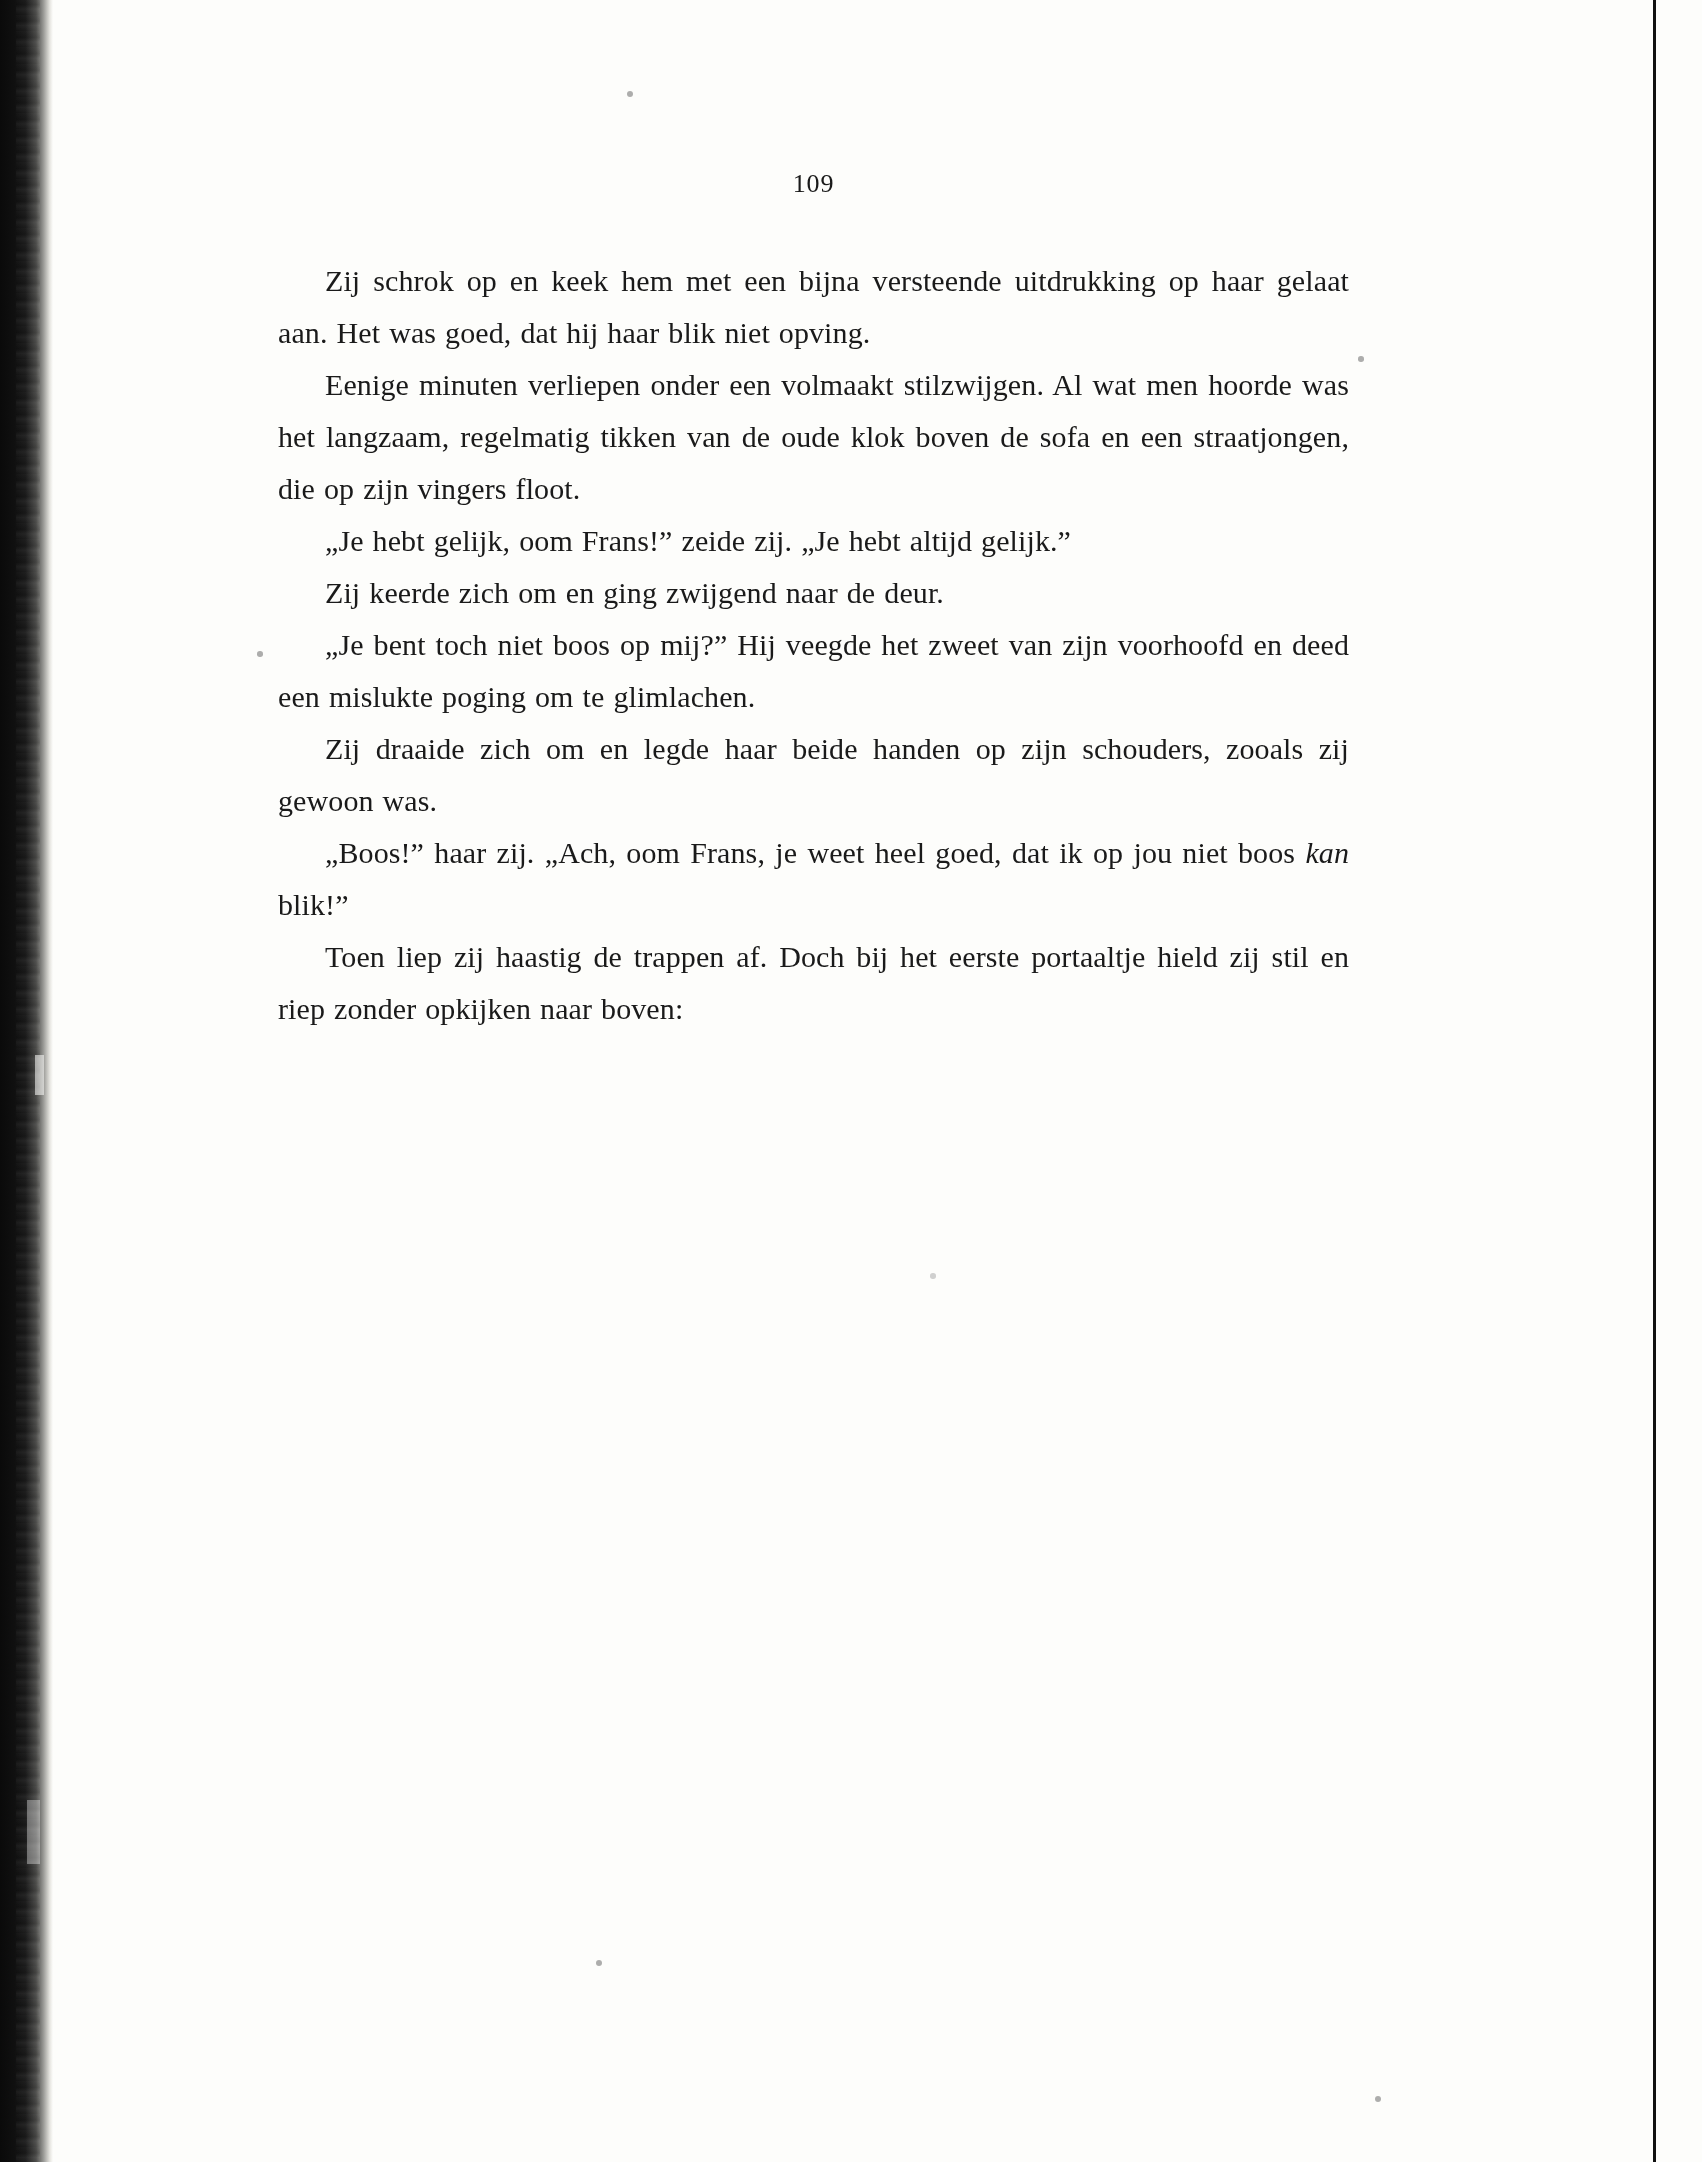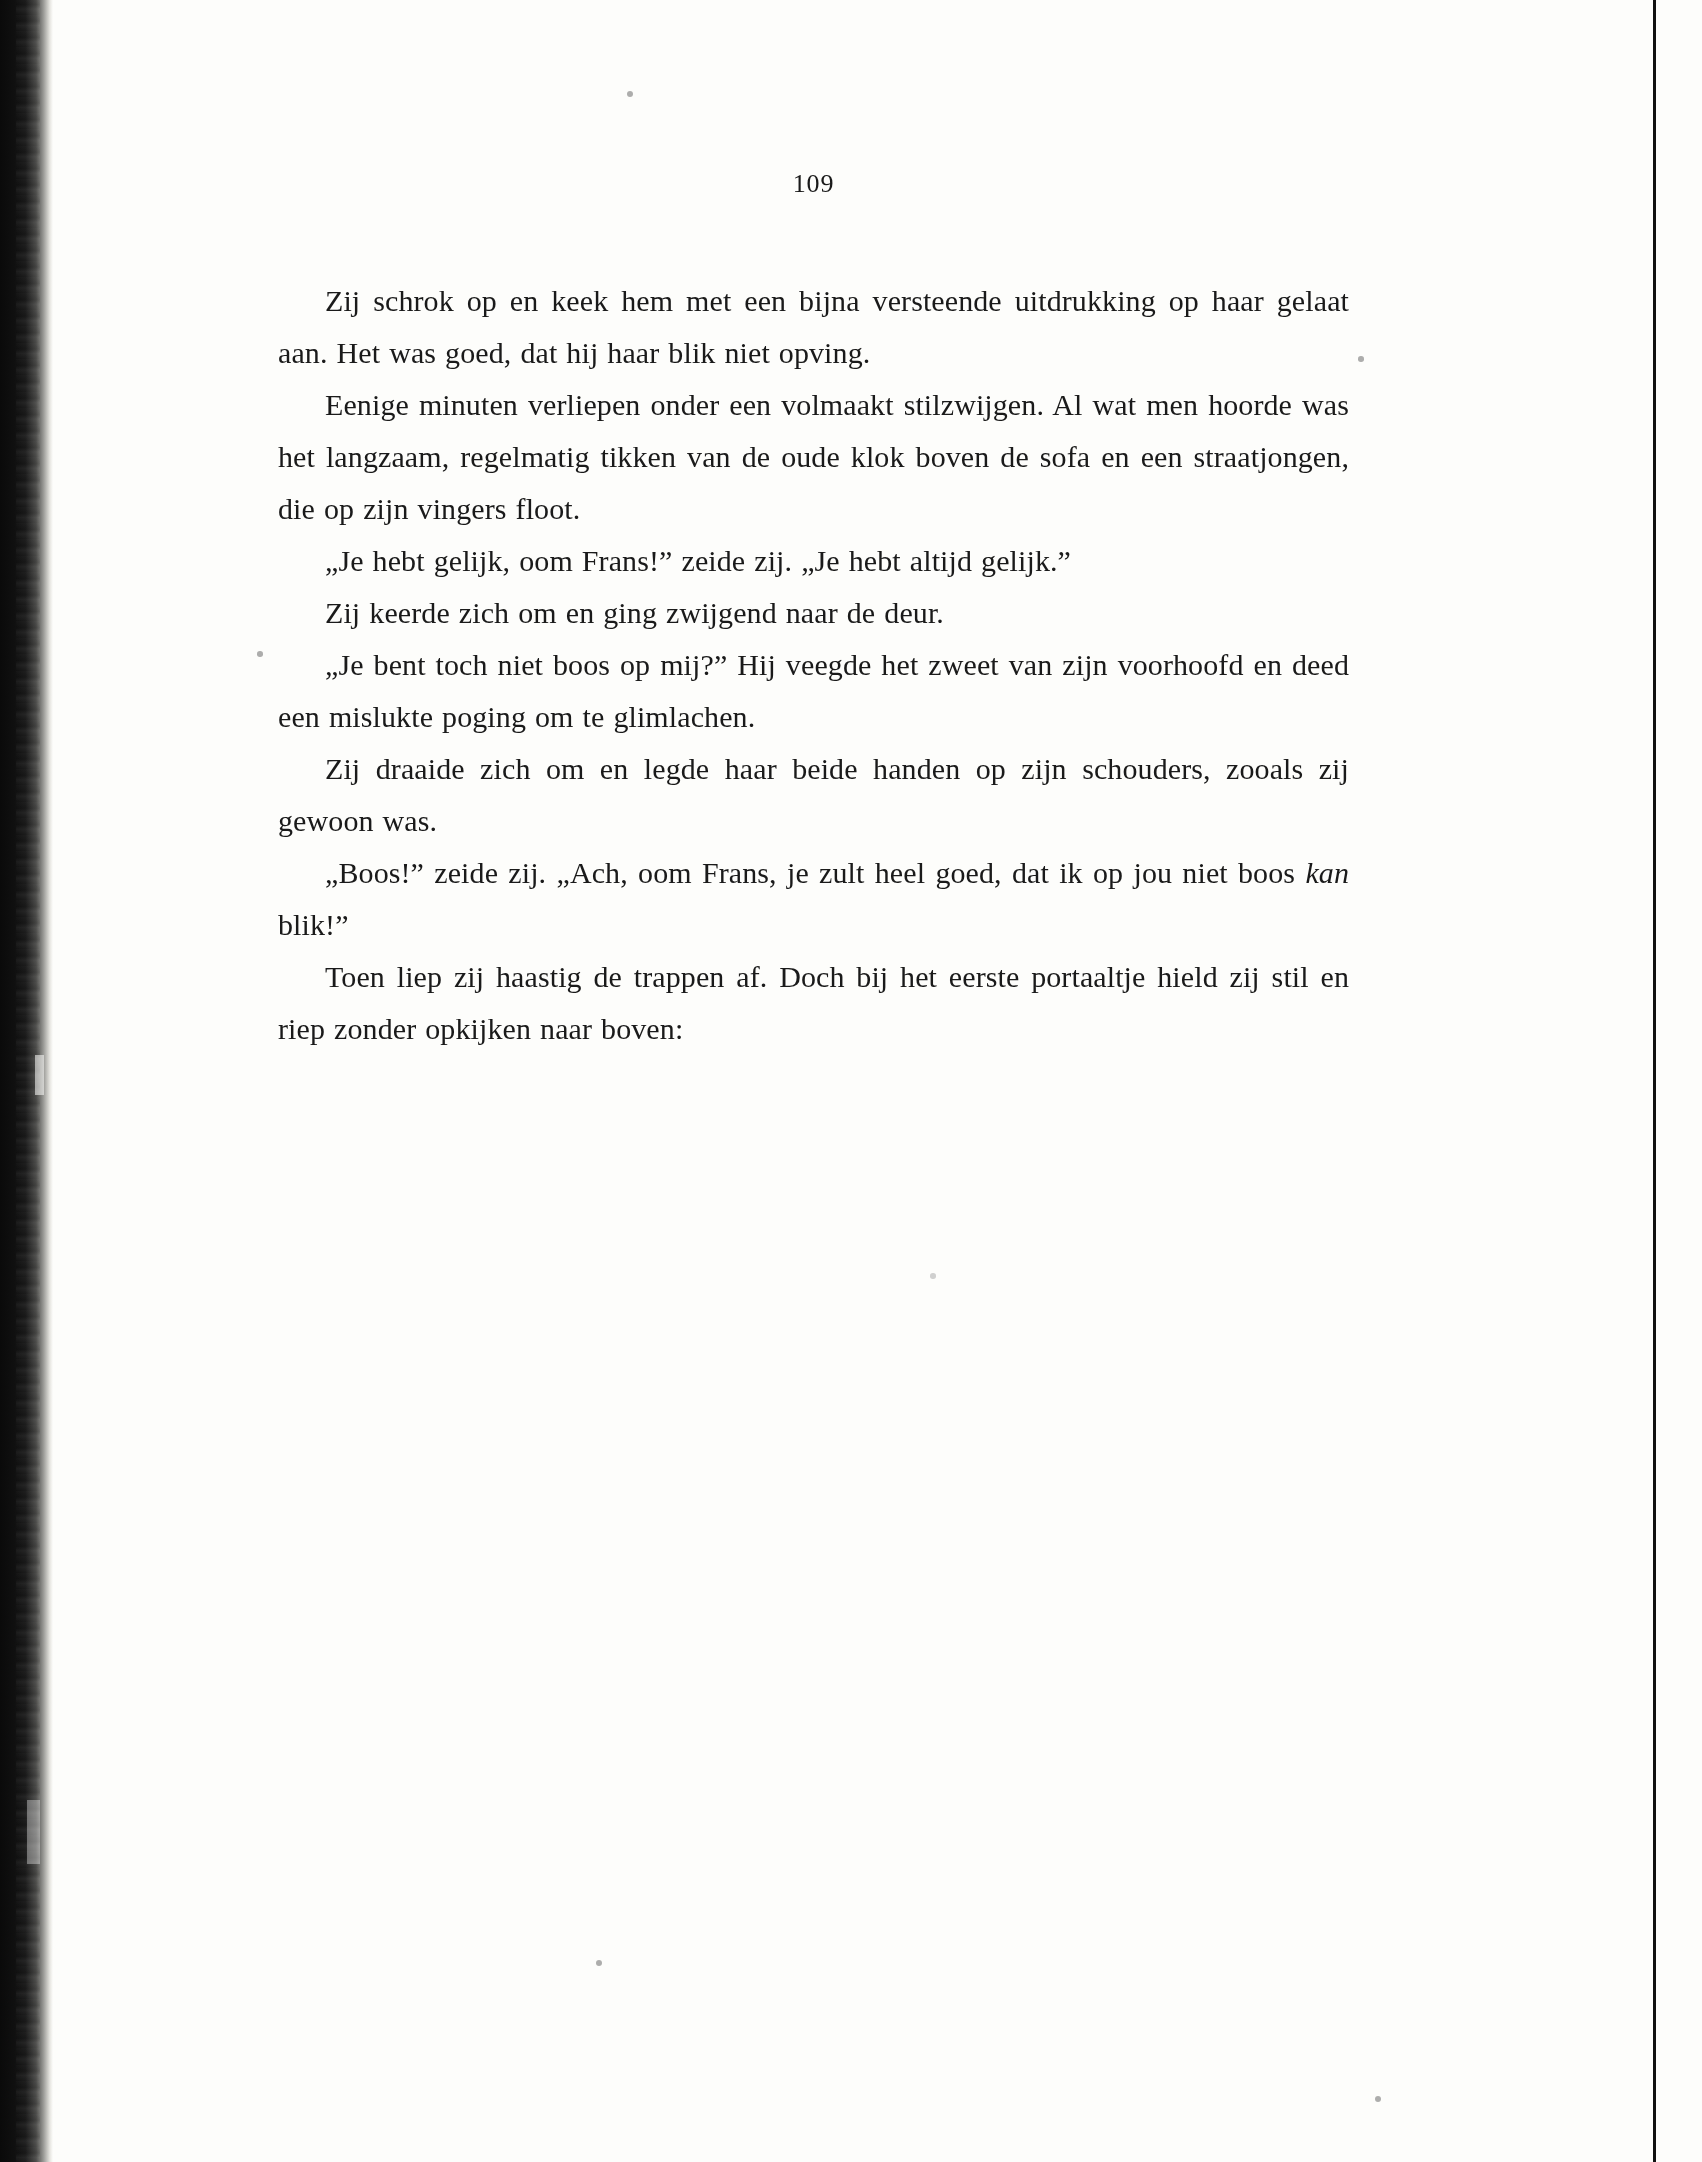--- a/index.html
+++ b/index.html
@@ -84,21 +84,21 @@
     position: absolute;
     left: 278px;
     top: 169px;
     width: 1071px;
   }
 
   .folio {
     text-align: center;
     font-size: 26px;
     letter-spacing: 0.9px;
-    margin: 0 0 76px 0;
+    margin: 0 0 56px 0;
     font-family: "Liberation Serif", serif;
   }
 
   p.body {
     margin: 0;
     font-size: 30px;
     line-height: 52px;
     text-align: justify;
     text-justify: inter-word;
     letter-spacing: 0.1px;
@@ -143,19 +143,19 @@
   <div class="text-col">
     <div class="folio">109</div>
 
     <div id="body-text">
         <p class="body indent"><span>Zij schrok op en keek hem met een bijna versteende uitdrukking op haar gelaat aan. Het was goed, dat hij haar blik niet opving.</span></p>
         <p class="body indent"><span>Eenige minuten verliepen onder een volmaakt stilzwijgen. Al wat men hoorde was het langzaam, regelmatig tikken van de oude klok boven de sofa en een straatjongen, die op zijn vingers floot.</span></p>
         <p class="body indent"><span>„Je hebt gelijk, oom Frans!” zeide zij. „Je hebt altijd gelijk.”</span></p>
         <p class="body indent"><span>Zij keerde zich om en ging zwijgend naar de deur.</span></p>
         <p class="body indent"><span>„Je bent toch niet boos op mij?” Hij veegde het zweet van zijn voorhoofd en deed een mislukte poging om te glimlachen.</span></p>
         <p class="body indent"><span>Zij draaide zich om en legde haar beide handen op zijn schouders, zooals zij gewoon was.</span></p>
-        <p class="body indent"><span>„Boos!” zeide zij. „Ach, oom Frans, je zult heel goed, dat ik op jou niet boos </span><em class="ital">kan</em><span> blik!”</span></p>
+        <p class="body indent"><span>„Boos!” haar zij. „Ach, oom Frans, je weet heel goed, dat ik op jou niet boos </span><em class="ital">kan</em><span> blik!”</span></p>
         <p class="body indent"><span>Toen liep zij haastig de trappen af. Doch bij het eerste portaaltje hield zij stil en riep zonder opkijken naar boven:</span></p>
       </div>
   </div>
 
 </div>
 
 
 </body></html>

